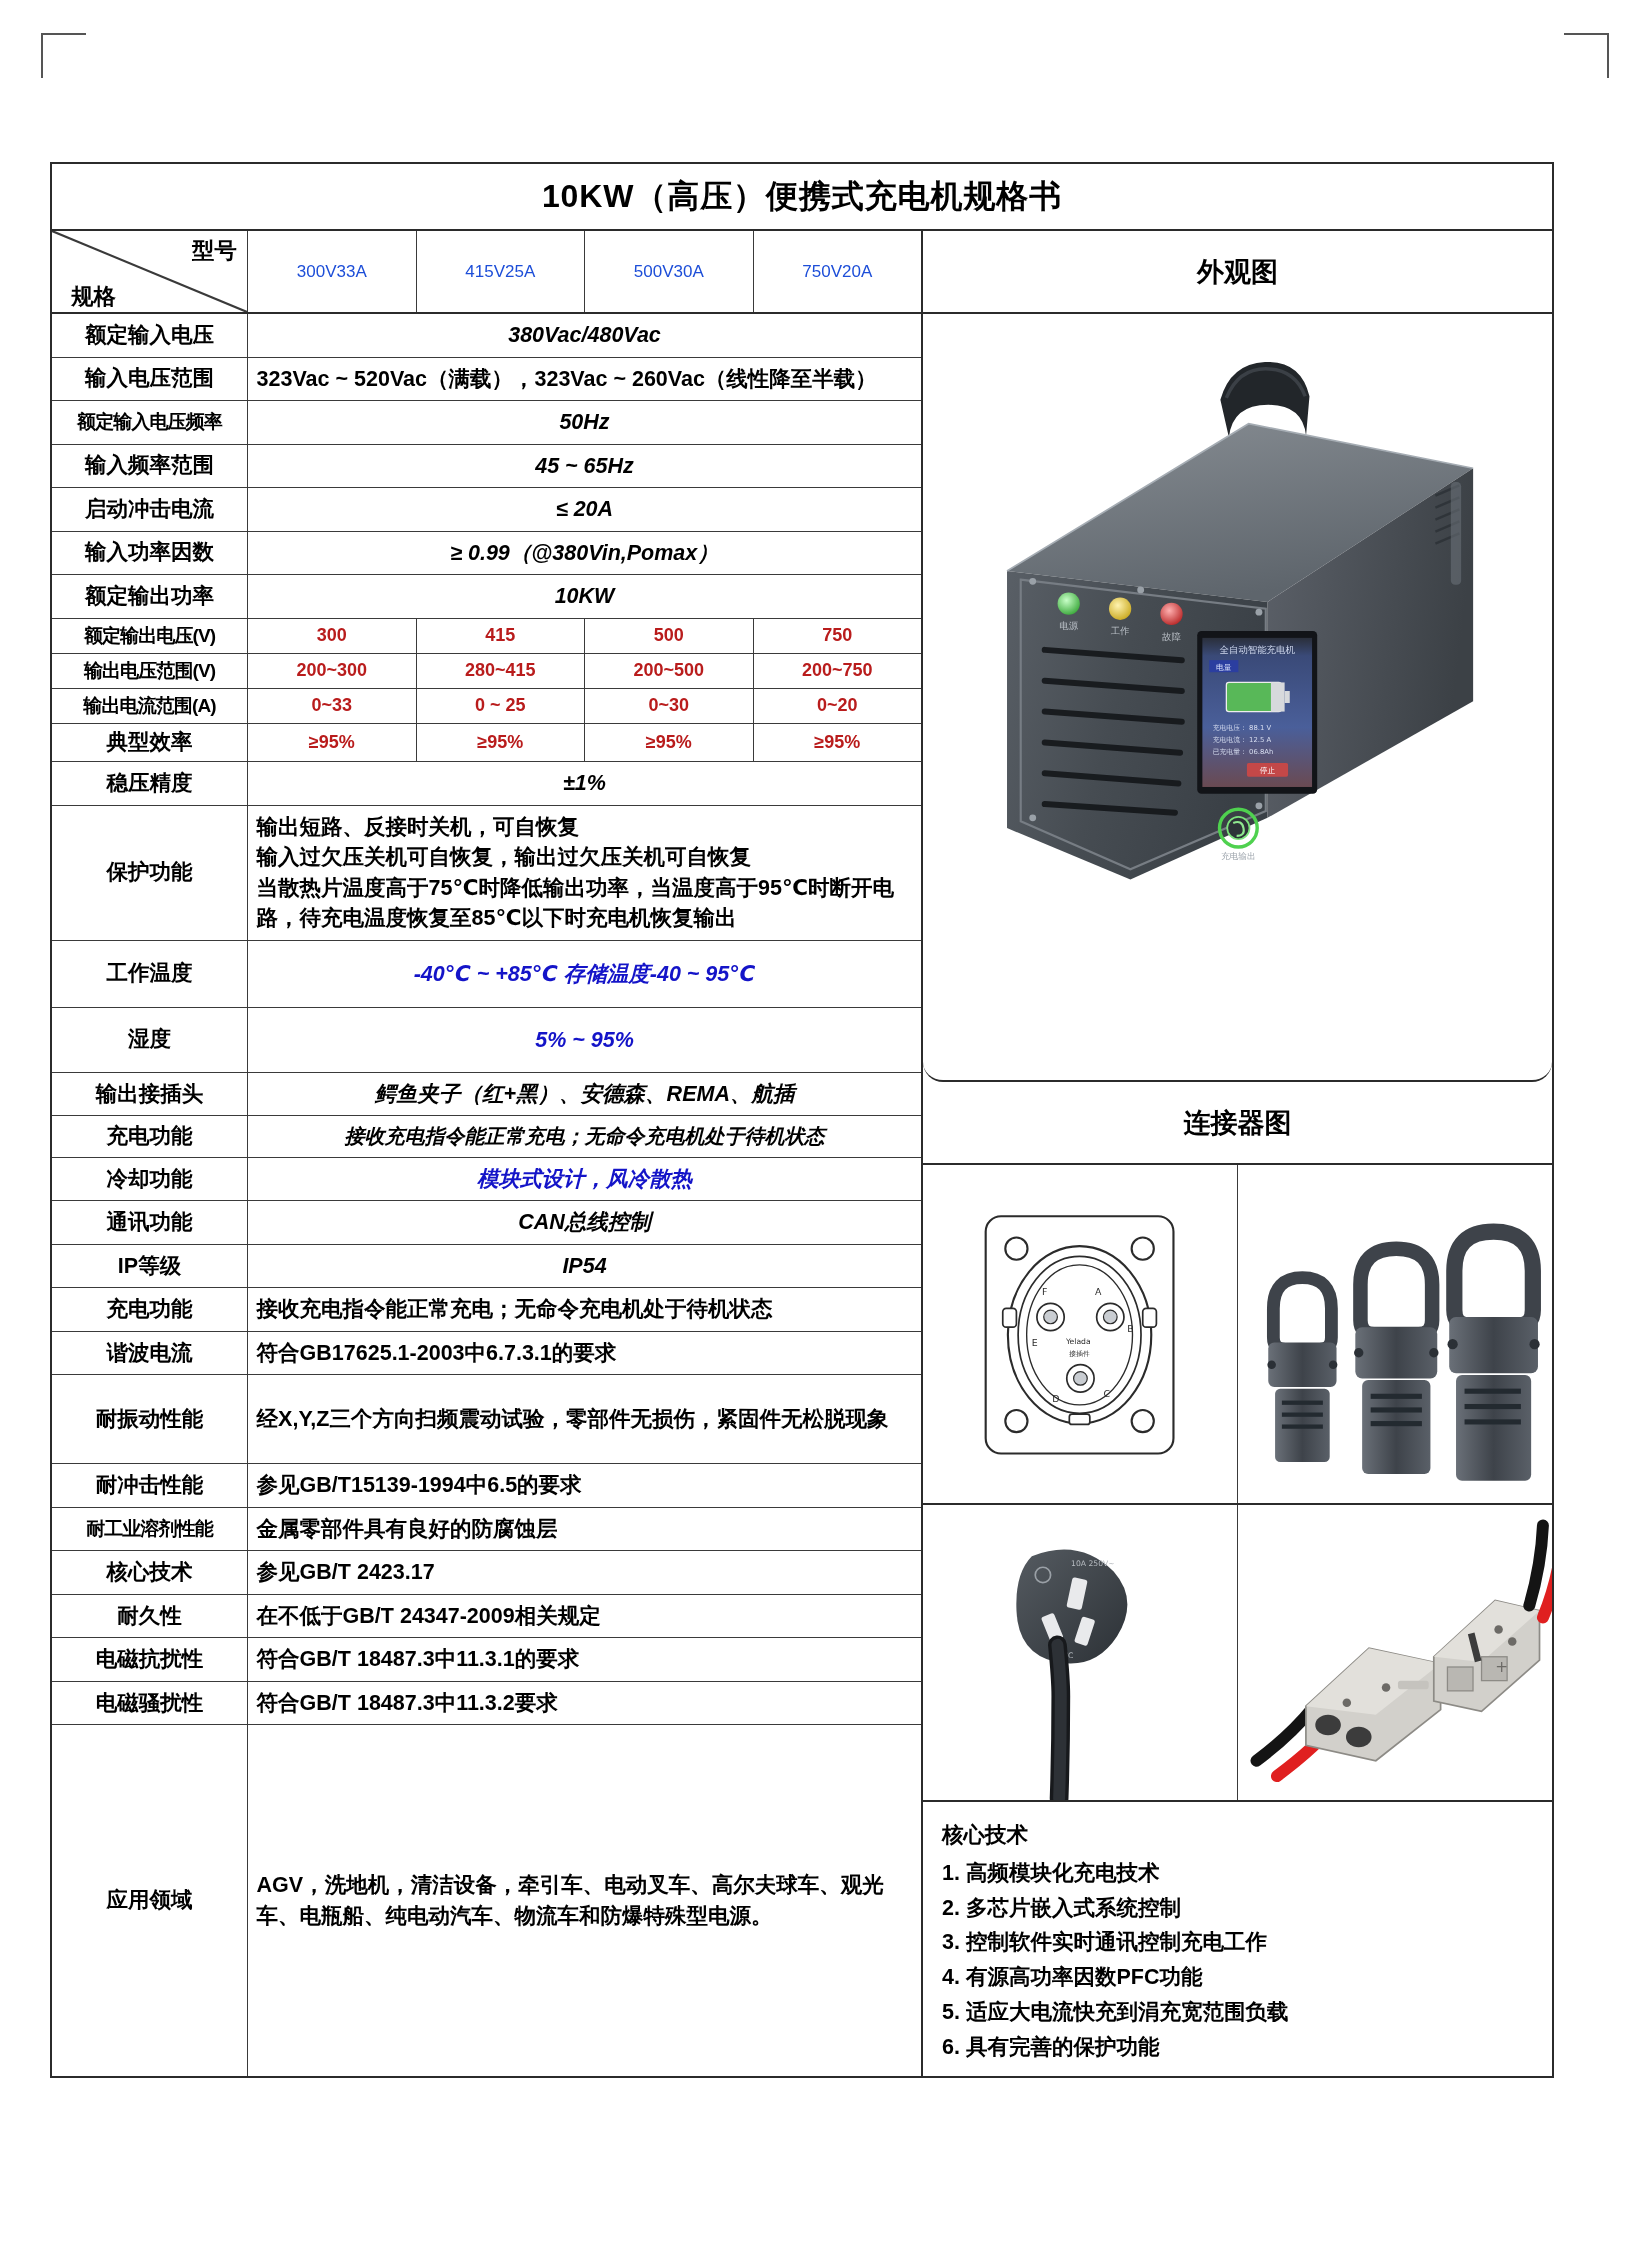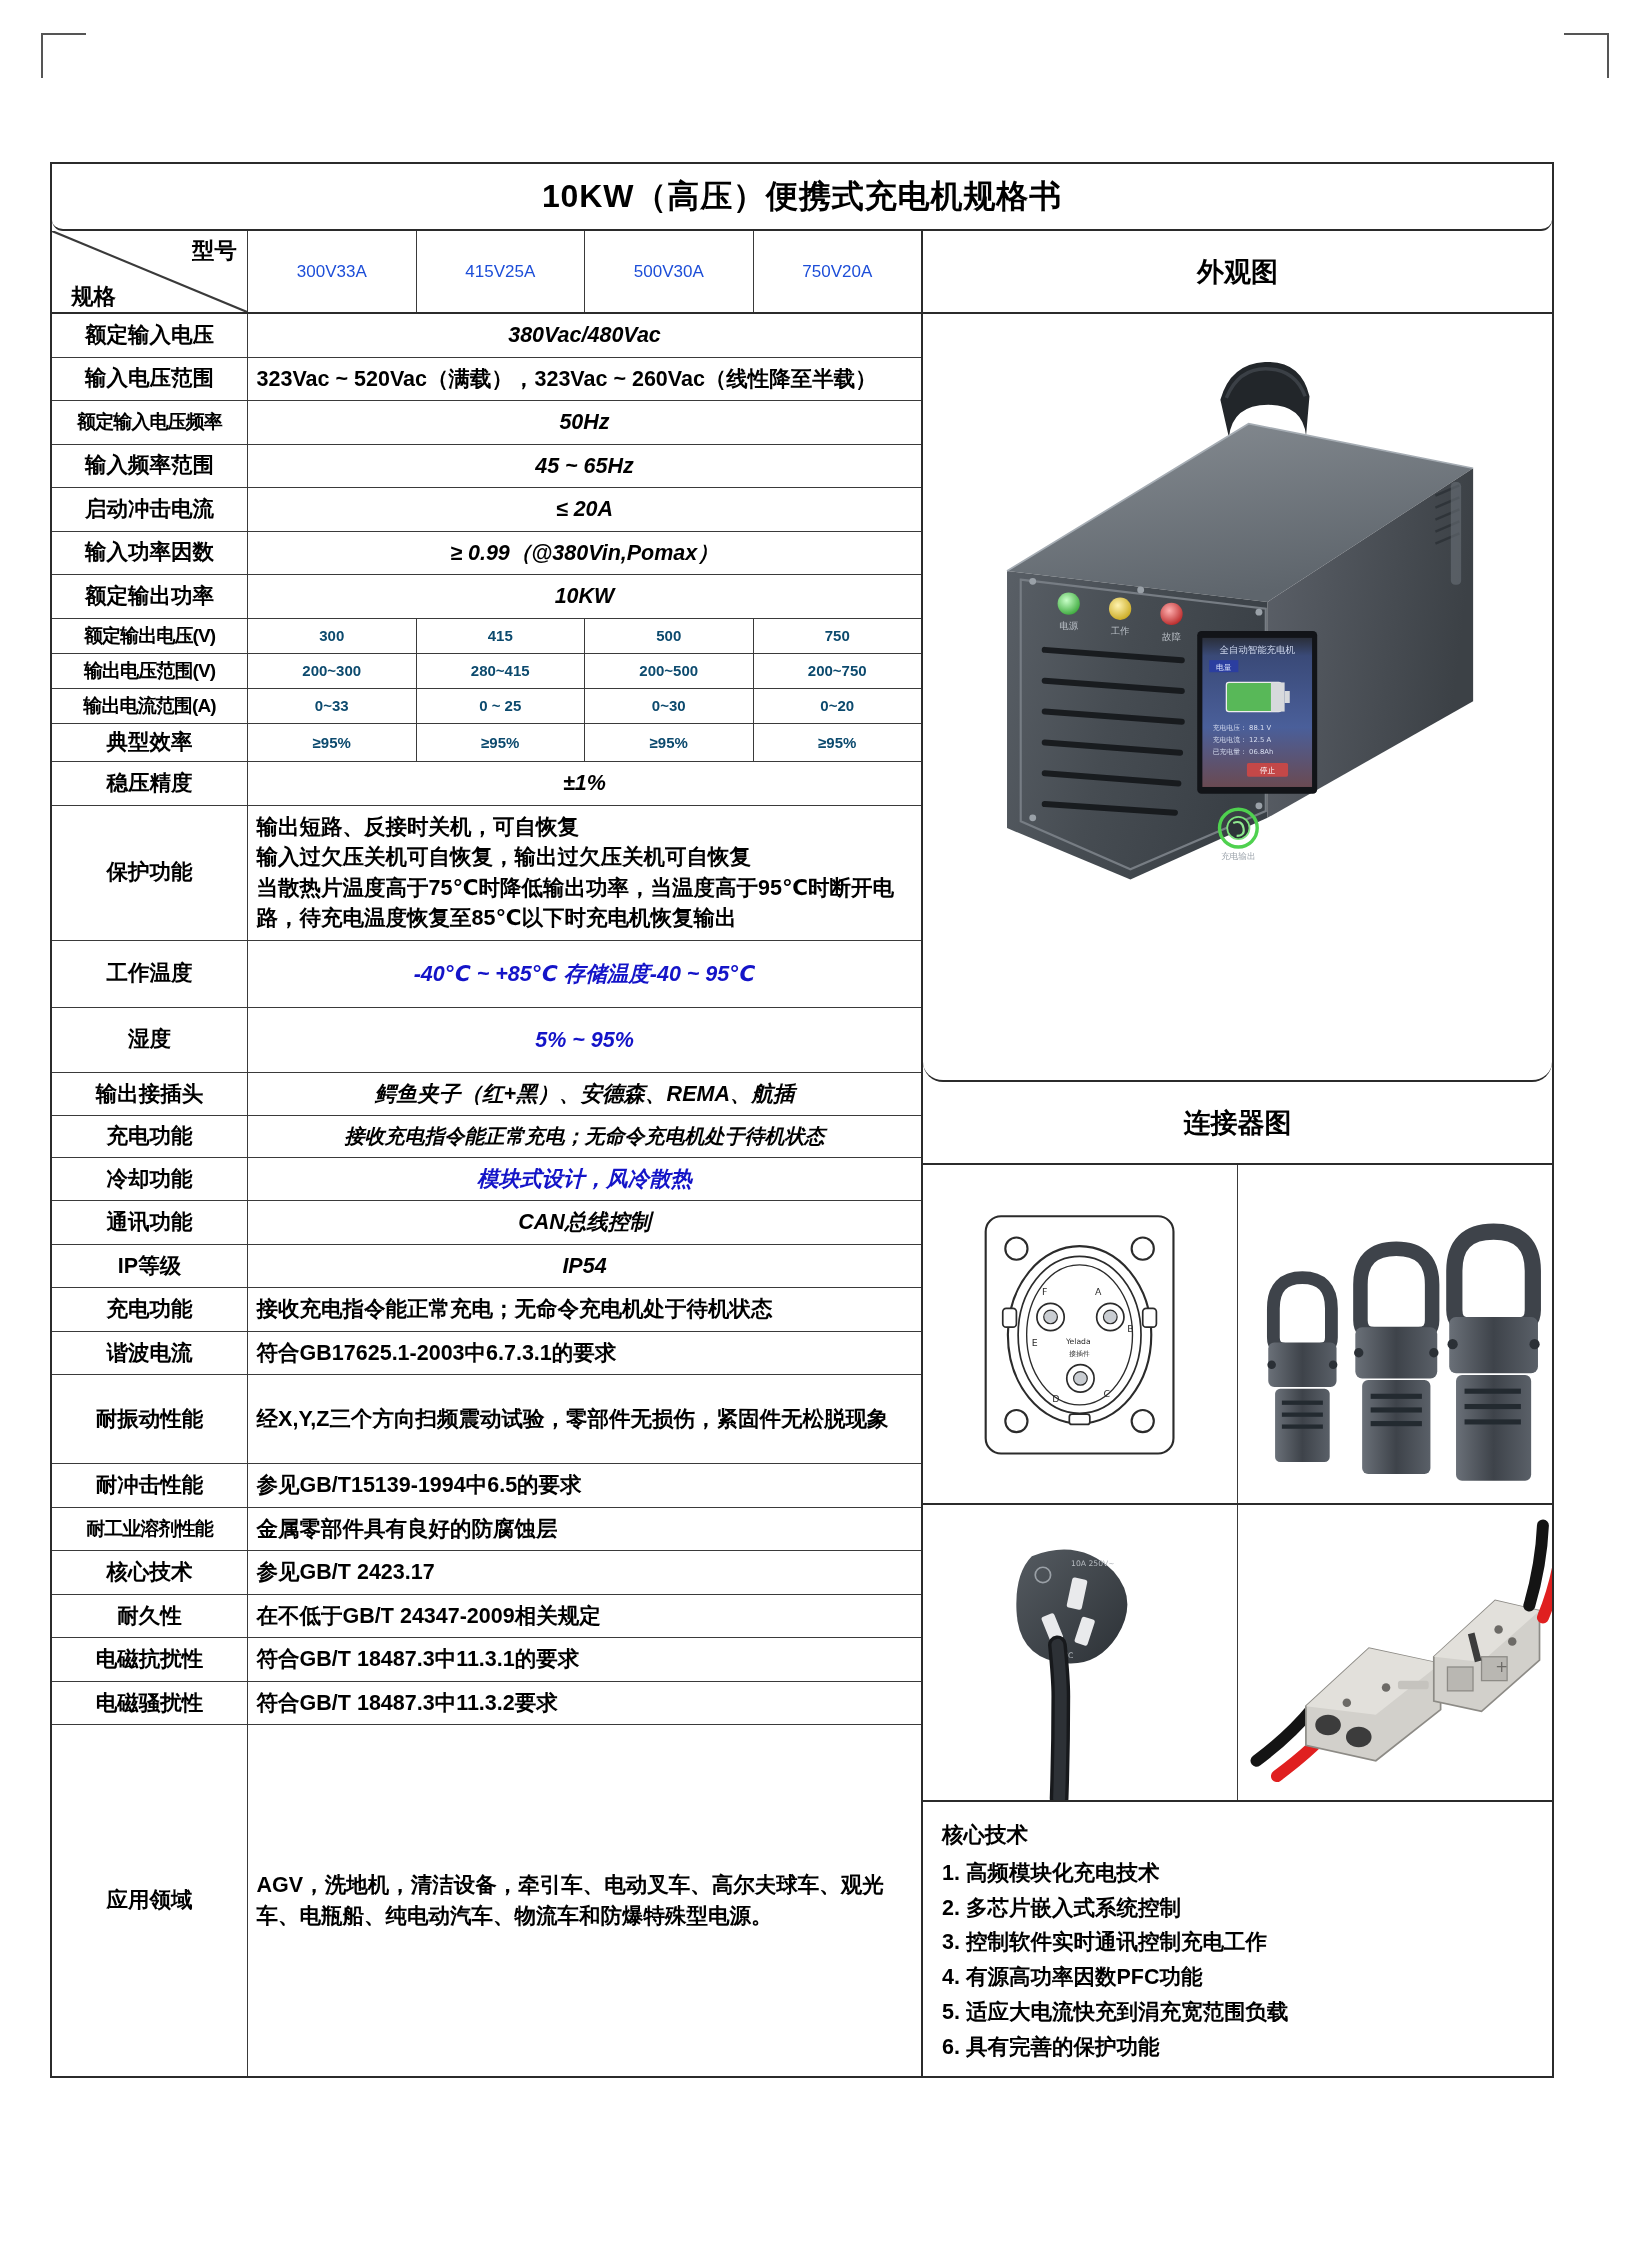--- a/index.html
+++ b/index.html
@@ -24,21 +24,21 @@
     width:1504px; height:1916px;
     border:2.6px solid #2b2b2b;
     background:#fff;
     display:flex;
     flex-direction:column;
   }
   
   .title-bar {
     height:67px;
     border-bottom:2.6px solid #2b2b2b;
-    display:flex; align-items:center; justify-content:center;border-radius:11px;
+    display:flex; align-items:center; justify-content:center;
   }
   .title-bar .t {
     font-size:32px; font-weight:bold; letter-spacing:0.9px;
   }
 
   .body-wrap { flex:1; display:flex; min-height:0; }
   .left-col { width:871px; border-right:2.6px solid #2b2b2b; display:flex; flex-direction:column; }
   .right-col { flex:1; display:flex; flex-direction:column; }
 
   
@@ -80,21 +80,21 @@
   }
   .hdr-model {
     flex:1; display:flex; align-items:center; justify-content:center;
     font-size:17px; font-weight:normal; color:#1d4ed8;
     border-right:1.7px solid #3a3a3a;
   }
   .hdr-model:last-child { border-right:none; }
 
   
   .q { flex:1; display:flex; align-items:center; justify-content:center;
-       border-right:1.7px solid #3a3a3a; font-size:15px; font-weight:bold; color:#0c4a6e;
+       border-right:1.7px solid #3a3a3a; font-size:18px; font-weight:bold; color:#b91c1c;
        padding:6px 1.7px; }
   .q:last-child { border-right:none; }
 
   
   .rhdr {
     height:83px; border-bottom:2.6px solid #2b2b2b;
     display:flex; align-items:center; justify-content:center;
     font-size:27px; font-weight:bold;
   }
   .rimg { position:relative; background:#fff; overflow:hidden;border-radius:20px; }

